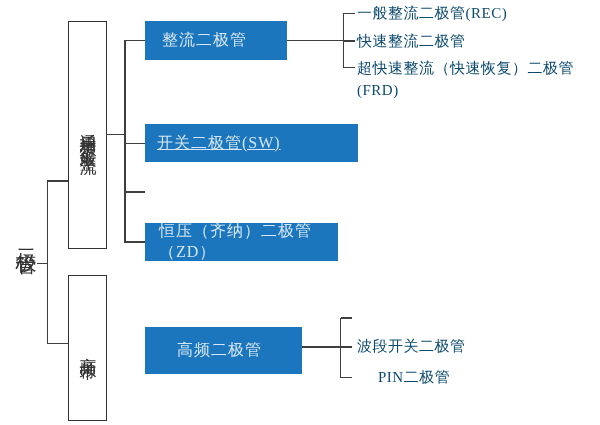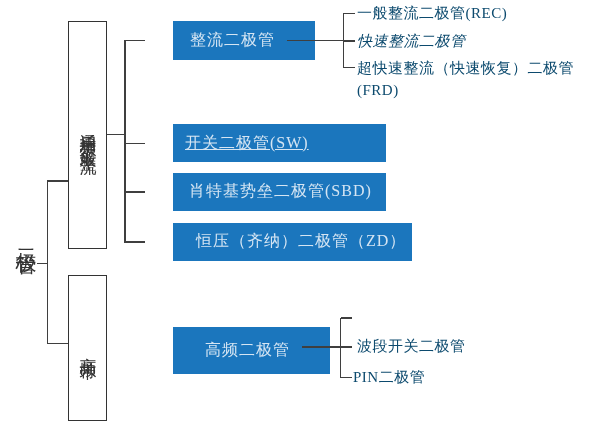--- a/index.html
+++ b/index.html
@@ -18,21 +18,20 @@
     font-size:17px; color:#333333; letter-spacing:3px; line-height:24px;
   }
   .root-label {
     position:absolute; writing-mode:vertical-rl; text-orientation:mixed;
     font-size:21px; color:#333333; letter-spacing:2px; line-height:26px;
   }
   .bbox {
     position:absolute; box-sizing:border-box; background:#1b76bd;
     color:#d5e5f3; display:flex; align-items:center; font-size:16px;
     letter-spacing:1px;
-    margin-left:28px;
   }
   .leaf {
     position:absolute; font-size:15px; color:#0c4a6e;
     white-space:pre-line; line-height:22px; letter-spacing:0.5px;
   }
 </style>
 </head>
 <body>
 
 <div class="canvas">
@@ -53,37 +52,36 @@
 
   <div class="line" style="left:107px; top:133.5px; width:18px; height:1.5px;"></div>
   <div class="line" style="left:124px; top:39.5px; width:1.5px; height:203px;"></div>
   <div class="line" style="left:125px; top:39.5px; width:20px; height:1.5px;"></div>
   <div class="line" style="left:125px; top:142.5px; width:20px; height:1.5px;"></div>
   <div class="line" style="left:125px; top:191px; width:20px; height:1.5px;"></div>
   <div class="line" style="left:125px; top:241px; width:20px; height:1.5px;"></div>
 
   <div class="bbox" style="left:145px; top:21px; width:142px; height:39px; padding-left:17px;">整流二极管</div>
   <div class="bbox" style="left:145px; top:124px; width:213px; height:38px; padding-left:12px;text-decoration:underline;">开关二极管(SW)</div>
-  <div class="bbox" style="left:145px; top:172.5px; width:213px; height:38px; padding-left:16px;">肖特基势垒二极管(SBD)</div>
-  <div class="bbox" style="left:145px; top:222.5px; width:239px; height:38px; padding-left:23px;">恒压（齐纳）二极管（ZD）</div>
+  <div class="bbox" style="left:145px; top:222.5px; width:193px; height:38px; padding-left:14px;">恒压（齐纳）二极管（ZD）</div>
   <div class="bbox" style="left:145px; top:327px; width:157px; height:47px; padding-left:32px;">高频二极管</div>
 
   <div class="line" style="left:287px; top:39.5px; width:56px; height:1.5px;"></div>
   <div class="line" style="left:342.5px; top:13px; width:1.5px; height:55px;"></div>
   <div class="line" style="left:344px; top:12.5px; width:11px; height:1.5px;"></div>
   <div class="line" style="left:344px; top:40px; width:11px; height:1.5px;"></div>
   <div class="line" style="left:344px; top:66.5px; width:11px; height:1.5px;"></div>
 
   <div class="leaf" style="left:357px; top:2px;">一般整流二极管(REC)</div>
-  <div class="leaf" style="left:357px; top:30px;font-style:italic;">快速整流二极管</div>
+  <div class="leaf" style="left:357px; top:30px;">快速整流二极管</div>
   <div class="leaf" style="left:357px; top:57px;font-family:Liberation Serif, serif;">超快速整流（快速恢复）二极管
 (FRD)</div>
 
   <div class="line" style="left:302px; top:346px; width:38px; height:1.5px;"></div>
   <div class="line" style="left:339.5px; top:317.5px; width:1.5px; height:60.5px;"></div>
   <div class="line" style="left:341px; top:317px; width:11px; height:1.5px;"></div>
   <div class="line" style="left:341px; top:346px; width:11px; height:1.5px;"></div>
   <div class="line" style="left:341px; top:376.5px; width:11px; height:1.5px;"></div>
 
   <div class="leaf" style="left:357px; top:335px;">波段开关二极管</div>
-  <div class="leaf" style="left:353px; top:366px;">PIN二极管</div>
+  <div class="leaf" style="left:378px; top:366px;">PIN二极管</div>
 
 </div>
 
 </body></html>

